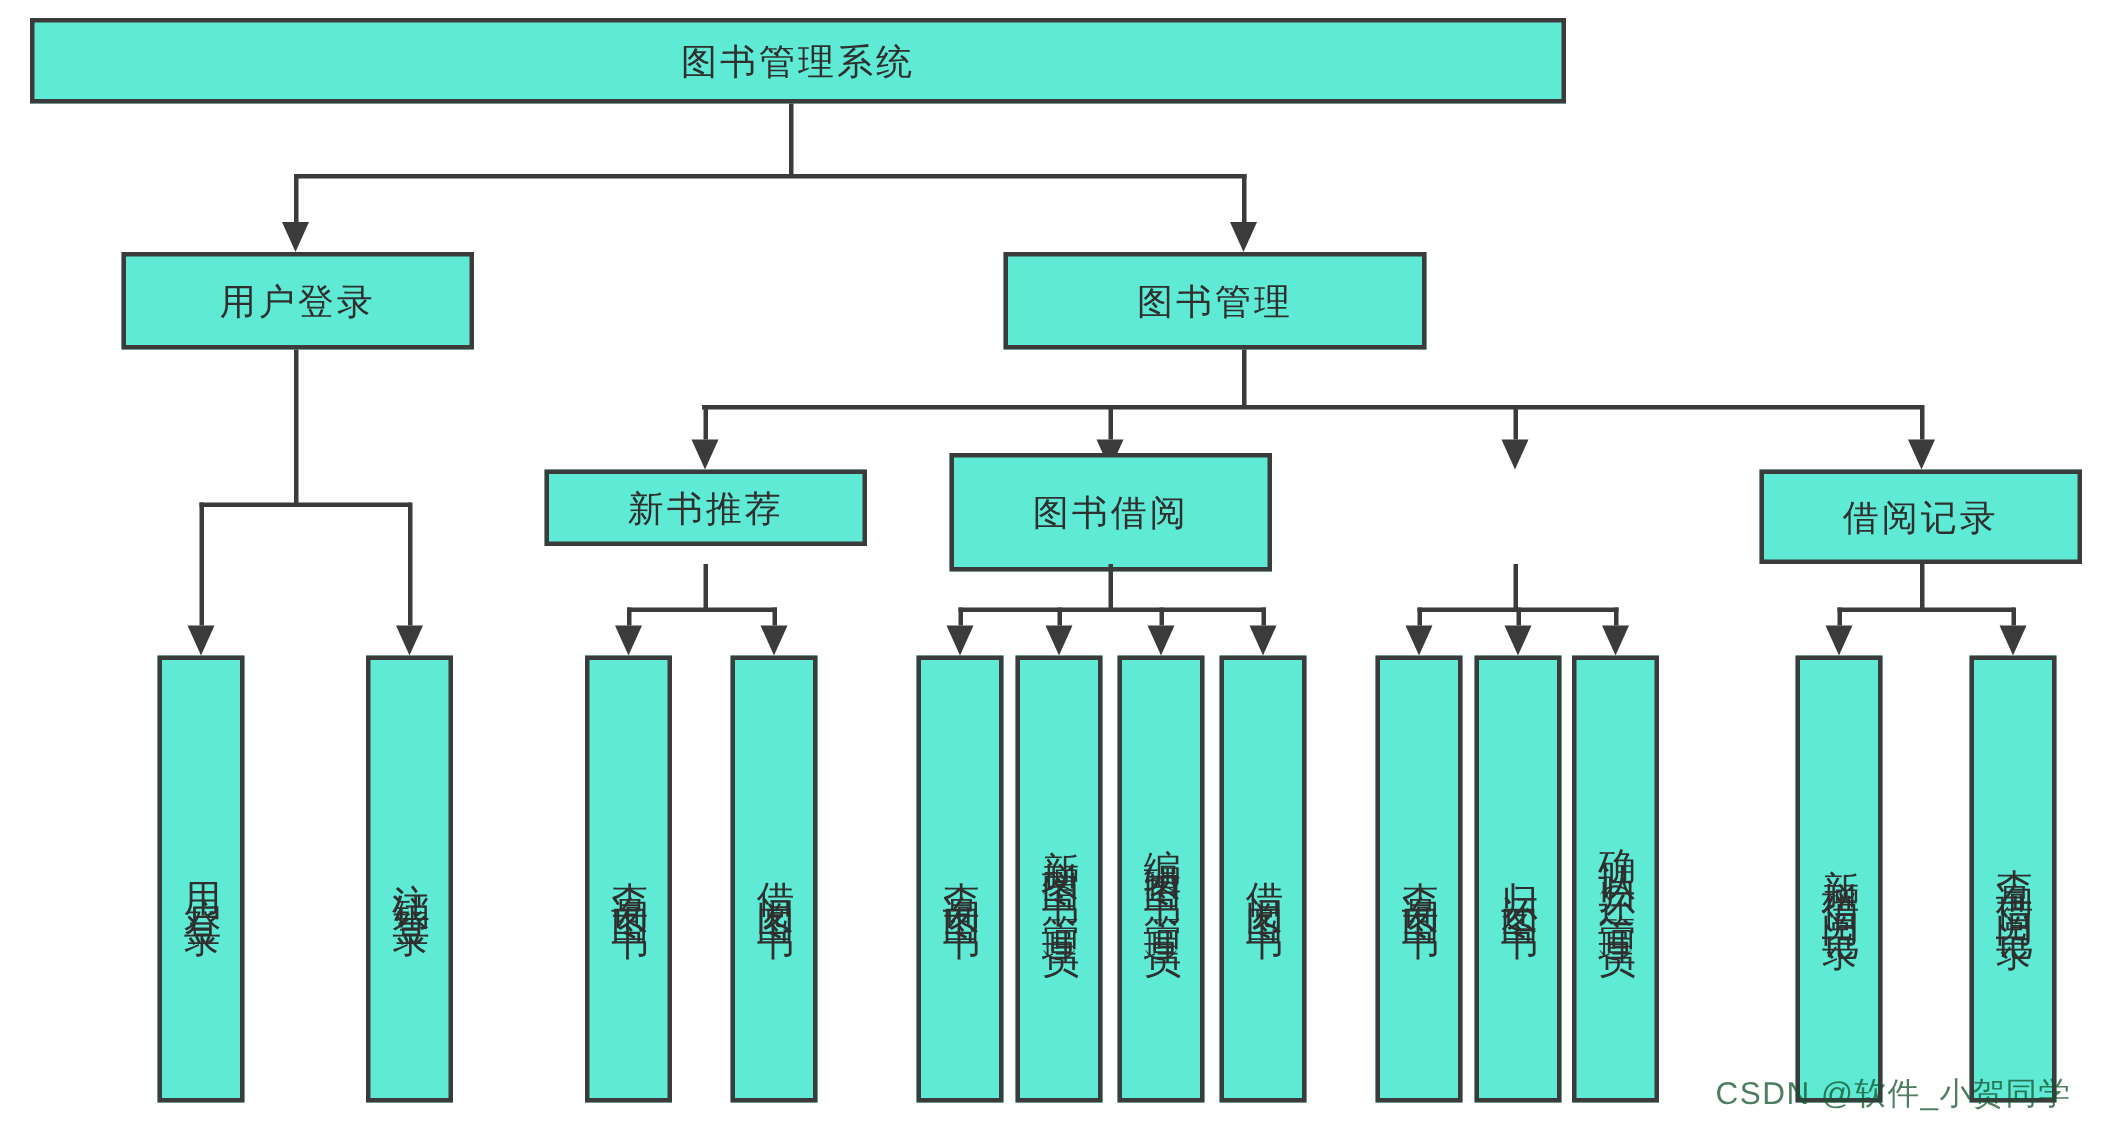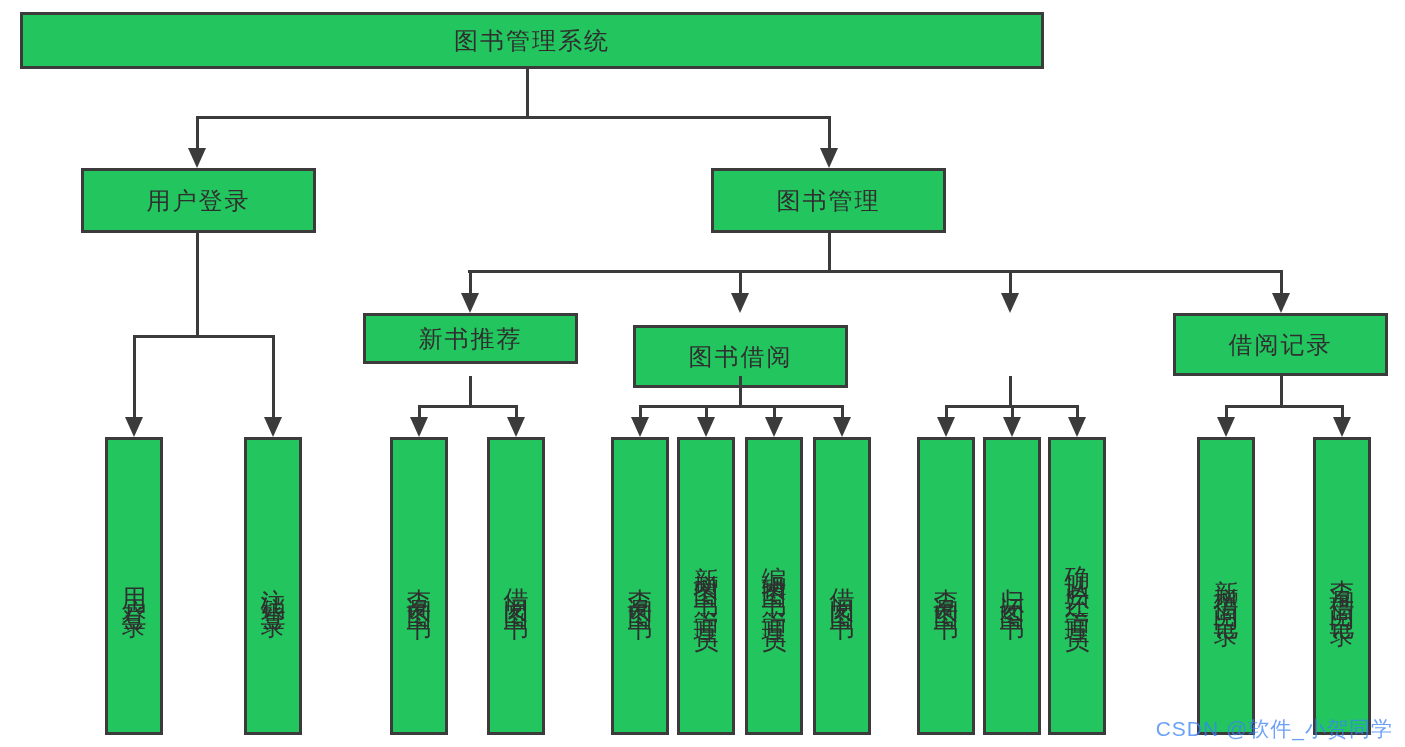--- a/index.html
+++ b/index.html
@@ -13,21 +13,21 @@
   }
   .canvas {
     position: relative;
     width: 1405px;
     height: 747px;
     background: #ffffff;
     overflow: hidden;
   }
   .node {
     position: absolute;
-    background: #22c55e;
+    background: #5eead4;
     border: 3px solid var(--line);
     color: var(--text);
     display: flex;
     align-items: center;
     justify-content: center;
     font-family: Liberation Serif, serif;
   }
   .hbox {
     font-size: 24px;
     letter-spacing: 2px;
@@ -53,66 +53,66 @@
   .arrow {
     position: absolute;
     width: 0;
     height: 0;
     border-left: 9px solid transparent;
     border-right: 9px solid transparent;
     border-top: 20px solid var(--line);
   }
   .watermark {
     position: absolute;
-    right: 12px;
+    right: 24px;
     bottom: 4px;
     font-size: 21px;
-    color: #3b82f6;
+    color: #14532d;
     opacity: 0.75;
     letter-spacing: 1px;
     white-space: nowrap;
   }
 </style>
 </head>
 <body>
 
 <div class="canvas">
 
   <div class="node hbox" style="left:20px; top:12px; width:1024px; height:57px;">图书管理系统</div>
 
   <div class="vline" style="left:526px; top:69px; height:49px;"></div>
   <div class="hline" style="left:196px; top:116px; width:635px;"></div>
   <div class="vline" style="left:196px; top:116px; height:32px;"></div>
   <div class="arrow" style="left:188px; top:148px;"></div>
   <div class="vline" style="left:828px; top:116px; height:32px;"></div>
   <div class="arrow" style="left:820px; top:148px;"></div>
 
   <div class="node hbox" style="left:81px; top:168px; width:235px; height:65px;">用户登录</div>
-  <div class="node hbox" style="left:711px; top:168px; width:235px; height:65px;">图书管理</div>
+  <div class="node hbox" style="left:669px; top:168px; width:282px; height:65px;">图书管理</div>
 
   <div class="vline" style="left:196px; top:233px; height:104px;"></div>
   <div class="hline" style="left:133px; top:335px; width:141px;"></div>
   <div class="vline" style="left:133px; top:335px; height:82px;"></div>
   <div class="arrow" style="left:125px; top:417px;"></div>
   <div class="vline" style="left:272px; top:335px; height:82px;"></div>
   <div class="arrow" style="left:264px; top:417px;"></div>
 
   <div class="vline" style="left:828px; top:233px; height:39px;"></div>
   <div class="hline" style="left:468px; top:270px; width:814px;"></div>
   <div class="vline" style="left:469px; top:270px; height:23px;"></div>
   <div class="arrow" style="left:461px; top:293px;"></div>
   <div class="vline" style="left:739px; top:270px; height:23px;"></div>
   <div class="arrow" style="left:731px; top:293px;"></div>
   <div class="vline" style="left:1009px; top:270px; height:23px;"></div>
   <div class="arrow" style="left:1001px; top:293px;"></div>
   <div class="vline" style="left:1280px; top:270px; height:23px;"></div>
   <div class="arrow" style="left:1272px; top:293px;"></div>
 
   <div class="node hbox" style="left:363px; top:313px; width:215px; height:51px;">新书推荐</div>
-  <div class="node hbox" style="left:633px; top:325px; width:215px; height:63px;">图书借阅</div>
+  <div class="node hbox" style="left:633px; top:302px; width:215px; height:79px;">图书借阅</div>
   <div class="node hbox" style="left:1173px; top:313px; width:215px; height:63px;">借阅记录</div>
 
   <div class="vline" style="left:469px; top:376px; height:31px;"></div>
   <div class="hline" style="left:418px; top:405px; width:100px;"></div>
   <div class="vline" style="left:418px; top:405px; height:12px;"></div>
   <div class="arrow" style="left:410px; top:417px;"></div>
   <div class="vline" style="left:515px; top:405px; height:12px;"></div>
   <div class="arrow" style="left:507px; top:417px;"></div>
 
   <div class="vline" style="left:739px; top:376px; height:31px;"></div>

